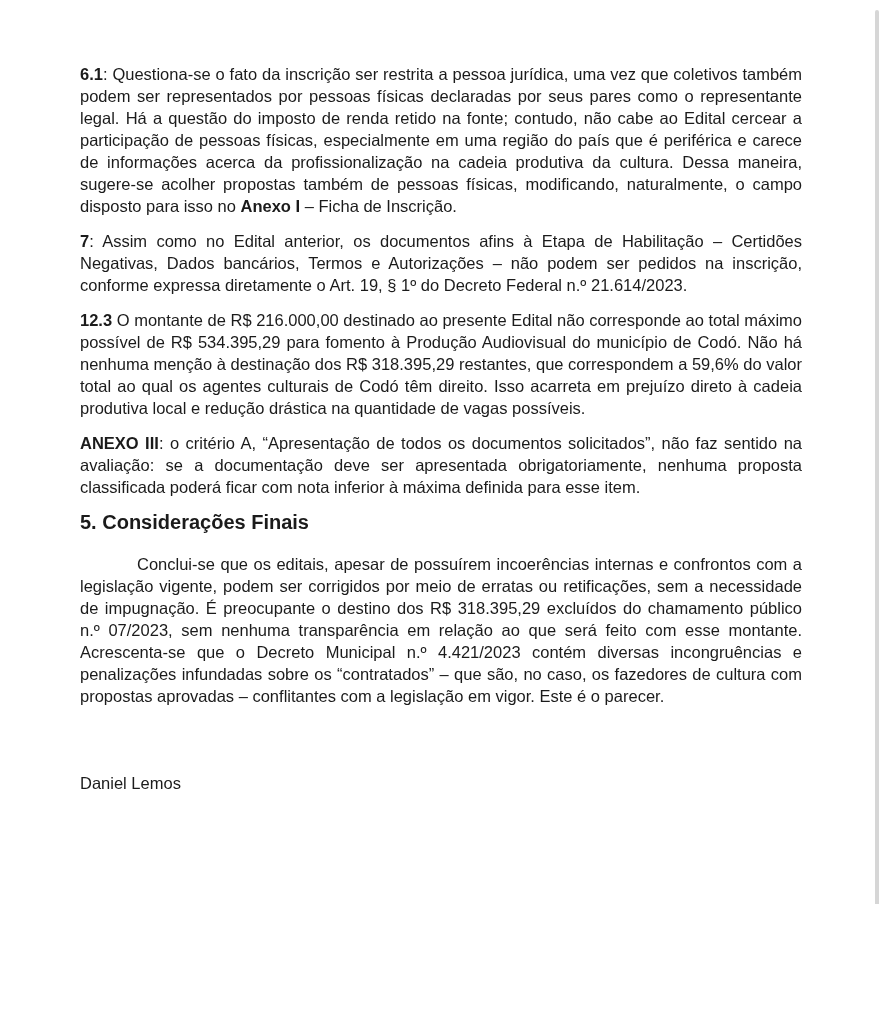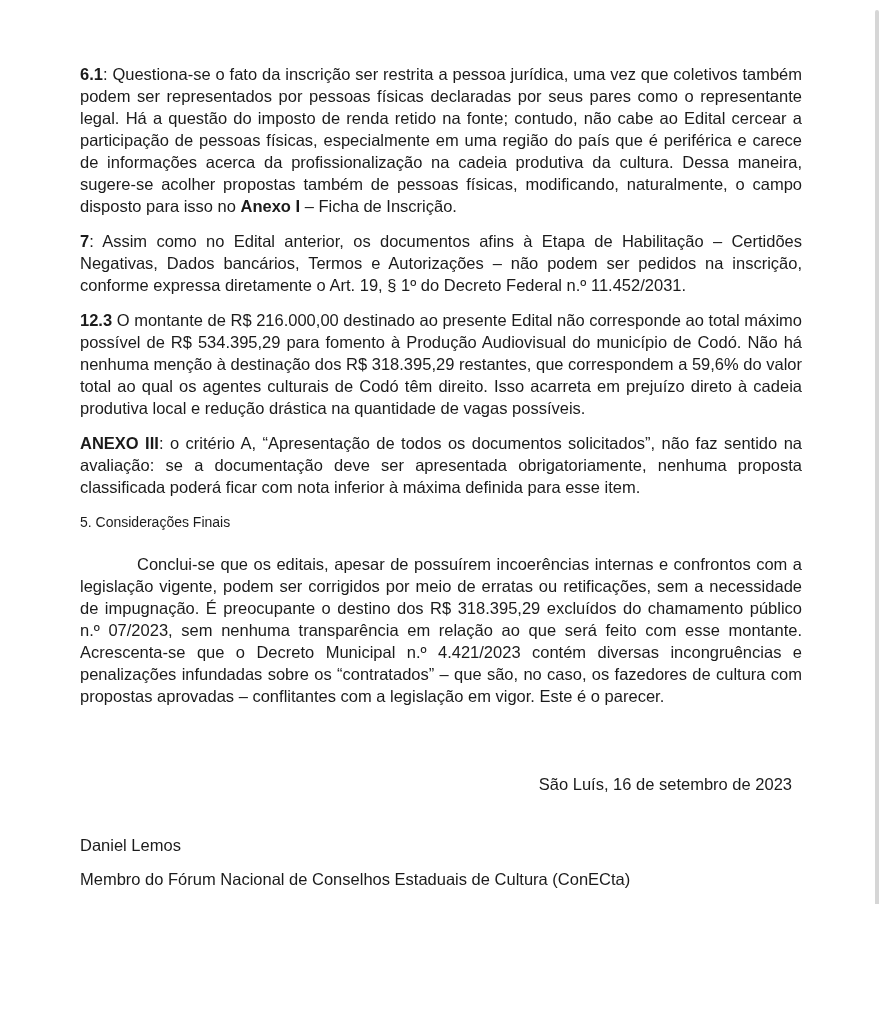--- a/index.html
+++ b/index.html
@@ -22,23 +22,23 @@
     font-size: 16.5px;
     line-height: 22px;
     text-align: justify;
   }
   .content p {
     margin: 0 0 13px 0;
   }
   p.para-anexo3 {
   }
   h2.section-heading {
-    font-size: 14px;
+    font-size: 20px;
     line-height: 22px;
-    font-weight: normal;
+    font-weight: bold;
     margin: 4px 0 20px 0;
     text-align: left;
   }
   p.para-conclusion {
     text-indent: 57px;
     margin-bottom: 66px;
   }
   p.dateline {
     text-align: right;
     padding-right: 10px;
@@ -61,31 +61,29 @@
   strong { font-weight: bold; }
 </style>
 </head>
 <body>
 
 <div class="page">
   <div class="content">
 
     <p class="para-6-1"><strong>6.1</strong><span>: Questiona-se o fato da inscrição ser restrita a pessoa jurídica, uma vez que coletivos também podem ser representados por pessoas físicas declaradas por seus pares como o representante legal. Há a questão do imposto de renda retido na fonte; contudo, não cabe ao Edital cercear a participação de pessoas físicas, especialmente em uma região do país que é periférica e carece de informações acerca da profissionalização na cadeia produtiva da cultura. Dessa maneira, sugere-se acolher propostas também de pessoas físicas, modificando, naturalmente, o campo disposto para isso no </span><strong>Anexo I</strong><span> – Ficha de Inscrição.</span></p>
 
-    <p class="para-7"><strong>7</strong><span>: Assim como no Edital anterior, os documentos afins à Etapa de Habilitação – Certidões Negativas, Dados bancários, Termos e Autorizações – não podem ser pedidos na inscrição, conforme expressa diretamente o Art. 19, § 1º do Decreto Federal n.º 11.452/2031.</span></p>
+    <p class="para-7"><strong>7</strong><span>: Assim como no Edital anterior, os documentos afins à Etapa de Habilitação – Certidões Negativas, Dados bancários, Termos e Autorizações – não podem ser pedidos na inscrição, conforme expressa diretamente o Art. 19, § 1º do Decreto Federal n.º 21.614/2023.</span></p>
 
     <p class="para-12-3"><strong>12.3</strong><span> O montante de R$ 216.000,00 destinado ao presente Edital não corresponde ao total máximo possível de R$ 534.395,29 para fomento à Produção Audiovisual do município de Codó. Não há nenhuma menção à destinação dos R$ 318.395,29 restantes, que correspondem a 59,6% do valor total ao qual os agentes culturais de Codó têm direito. Isso acarreta em prejuízo direto à cadeia produtiva local e redução drástica na quantidade de vagas possíveis.</span></p>
 
     <p class="para-anexo3"><strong>ANEXO III</strong><span>: o critério A, “Apresentação de todos os documentos solicitados”, não faz sentido na avaliação: se a documentação deve ser apresentada obrigatoriamente, nenhuma proposta classificada poderá ficar com nota inferior à máxima definida para esse item.</span></p>
 
     <h2 class="section-heading">5. Considerações Finais</h2>
 
     <p class="para-conclusion">Conclui-se que os editais, apesar de possuírem incoerências internas e confrontos com a legislação vigente, podem ser corrigidos por meio de erratas ou retificações, sem a necessidade de impugnação. É preocupante o destino dos R$ 318.395,29 excluídos do chamamento público n.º 07/2023, sem nenhuma transparência em relação ao que será feito com esse montante. Acrescenta-se que o Decreto Municipal n.º 4.421/2023 contém diversas incongruências e penalizações infundadas sobre os “contratados” – que são, no caso, os fazedores de cultura com propostas aprovadas – conflitantes com a legislação em vigor. Este é o parecer.</p>
 
-    <p class="dateline">São Luís, 16 de setembro de 2023</p>
 
     <p class="signature">Daniel Lemos</p>
-    <p class="signature">Membro do Fórum Nacional de Conselhos Estaduais de Cultura (ConECta)</p>
 
   </div>
 
   <div class="scrollbar-track"></div>
 </div>
 
 </body></html>

